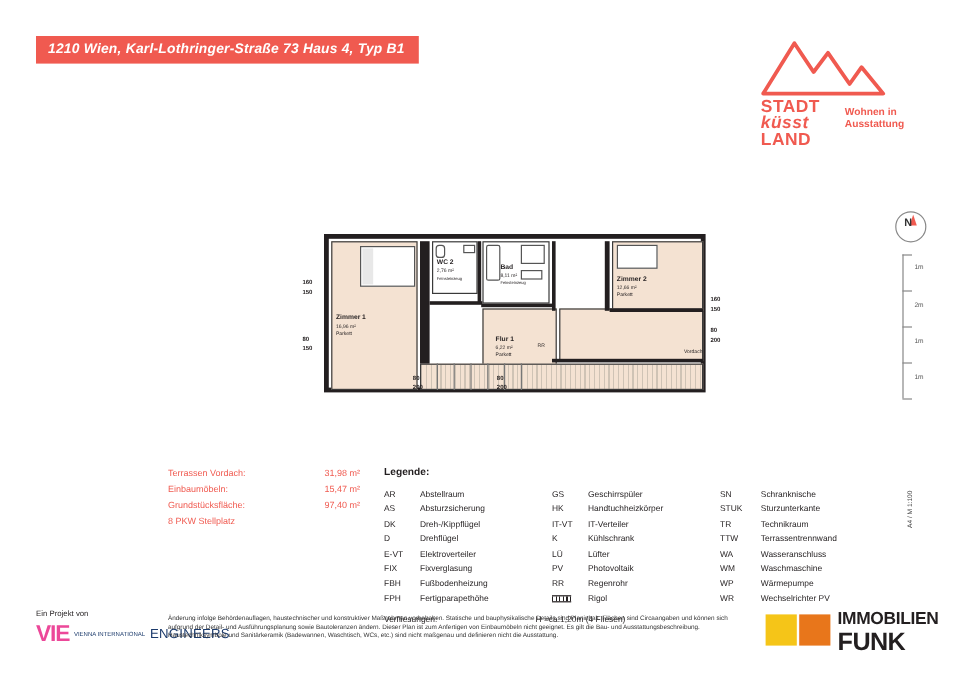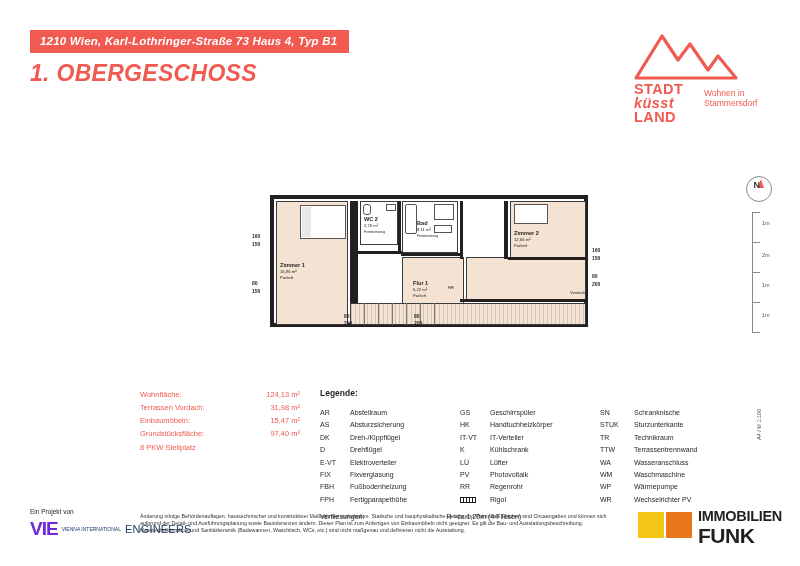--- a/index.html
+++ b/index.html
@@ -33,21 +33,21 @@
   .logo { position: absolute; right: 28px; top: 26px; width: 160px; height: 100px; }
   .logo .mtn { position:absolute; left: 20px; top: 0; }
   .logo .txt {
     position: absolute; left: 22px; top: 56px;
     font-size: 14.5px; font-weight: bold; line-height: 14px;
     color: #F05A50; letter-spacing: .4px;
   }
   .logo .kusst { font-style: italic; font-weight: bold; }
   .logo .sub {
     position:absolute; left: 92px; top: 62px;
-    font-size: 8.5px; line-height: 10px; color:#F05A50; font-weight: normal;
+    font-size: 8.5px; line-height: 10px; color:#F05A50; font-weight: bold;
   }
 
   
   .compass { position:absolute; left: 742px; top: 172px; width: 34px; height: 34px; }
   .compass .circ {
     width: 26px; height: 26px; border: 1.2px solid #888; border-radius: 50%;
     position:absolute; left:4px; top:4px;
   }
   .compass .n { position:absolute; left: 11.5px; top: 8px; font-size: 9px; font-weight:bold; color:#333;}
   .compass .needle {
@@ -105,21 +105,21 @@
   .lrow .df { flex:1; }
   .verf { margin-top: 7px; font-size: 7px; color:#231f20; }
   .verf .h { font-weight: normal; }
   .rigol-sym { display:inline-block; width: 16px; height: 6px;
     background-image: repeating-linear-gradient(90deg,#231f20 0 1px, transparent 1px 3px);
     border-top:1px solid #231f20; border-bottom:1px solid #231f20; vertical-align: middle;}
 
   
   .proj { position:absolute; left: 30px; top: 508px; font-size: 6.5px; color:#231f20; }
   .vie { position:absolute; left: 30px; top: 518px; display:flex; align-items:center; gap:4px; }
-  .vie .v { font-size: 19px; font-weight: bold; color:#6d28d9; letter-spacing:-1px; }
+  .vie .v { font-size: 19px; font-weight: bold; color:#ec4899; letter-spacing:-1px; }
   .vie .vtxt { font-size: 5px; line-height: 6.5px; color:#1b3a6b; }
   .vie .eng { font-size: 11px; font-weight: normal; color:#1b3a6b; letter-spacing:.2px;text-align:center; }
 
   .disclaimer {
     position:absolute; left: 140px; top: 513px; width: 470px;
     font-size: 5.3px; line-height: 7.2px; color:#333;
   }
 
   .funk { position:absolute; right: 22px; bottom: 14px; width: 140px; height: 46px; }
   .funk .sq { position:absolute; top: 6px; width: 26px; height: 26px; }
@@ -127,34 +127,33 @@
   .funk .sq2 { left: 28px; background:#E8761B; }
   .funk .t1 { position:absolute; left: 60px; top: 2px; font-size: 14.5px; font-weight:bold; color:#231f20; letter-spacing:-.3px;}
   .funk .t2 { position:absolute; left: 60px; top: 18px; font-size: 21px; font-weight:bold; color:#231f20; letter-spacing:-.5px;}
 </style>
 </head>
 <body>
 
 <div class="page">
 
   <div class="addr-bar">1210 Wien, Karl-Lothringer-Straße 73 Haus 4, Typ B1</div>
-  <div class="floor-title">1. OBERGESCHOSS</div>
 
   <div class="logo">
     <svg class="mtn" width="120" height="56" viewBox="0 0 120 56">
       <path d="M4 52 L30 10 L46 34 L58 18 L76 44 L86 30 L104 52 Z" fill="none" stroke="#F05A50" stroke-width="3.2" stroke-linejoin="round"></path>
     </svg>
     <div class="txt">
       <div>STADT</div>
       <div class="kusst">küsst</div>
       <div>LAND</div>
     </div>
     <div class="sub">
       <div>Wohnen in</div>
-      <div>Stammersdorf</div>
+      <div>Ausstattung</div>
     </div>
   </div>
 
   <div class="compass">
     <div class="circ"></div>
     <div class="needle"></div>
     <div class="n">N</div>
   </div>
 
   <div class="scalebar">
@@ -246,24 +245,20 @@
     <div class="dim" style="left:340px; top:62px;">160</div>
     <div class="dim" style="left:340px; top:70px;">150</div>
     <div class="dim" style="left:340px; top:88px;">80</div>
     <div class="dim" style="left:340px; top:96px;">200</div>
     <div class="dim" style="left:318px; top:105px; font-weight:normal; font-size:4.2px;">Vordach</div>
     <div class="dim" style="left:196px; top:100px; font-weight:normal; font-size:4.2px;">RR</div>
   </div>
 
   <div class="details">
     <div class="drow">
-      <span class="k">Wohnfläche:</span>
-      <span class="v">124,13 m²</span>
-    </div>
-    <div class="drow">
       <span class="k">Terrassen Vordach:</span>
       <span class="v">31,98 m²</span>
     </div>
     <div class="drow">
       <span class="k">Einbaumöbeln:</span>
       <span class="v">15,47 m²</span>
     </div>
     <div class="drow">
       <span class="k">Grundstücksfläche:</span>
       <span class="v">97,40 m²</span>

